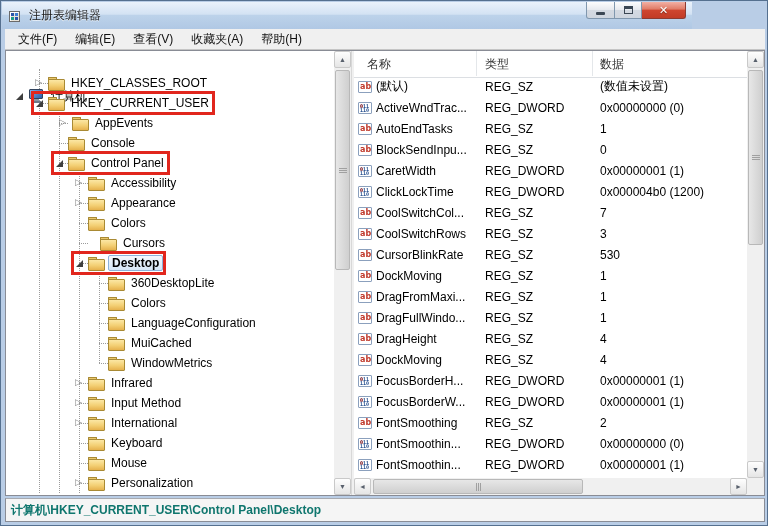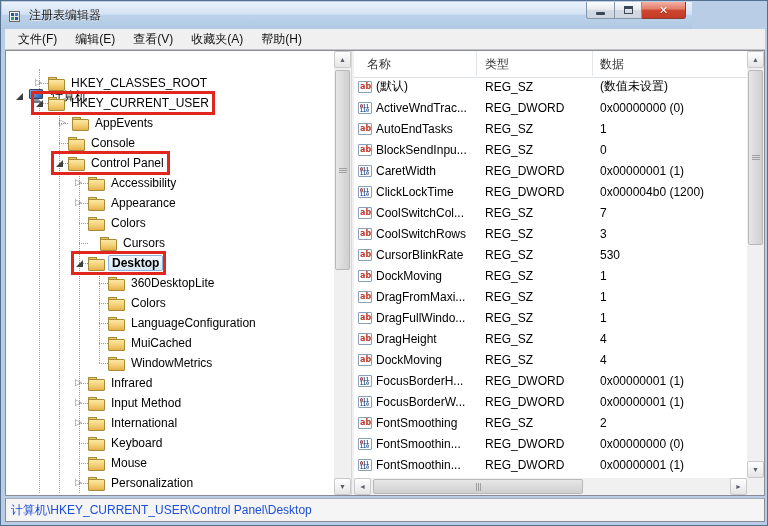--- a/index.html
+++ b/index.html
@@ -98,21 +98,21 @@
   .hscroll .arrow{position:absolute;top:0;width:17px;height:17px;background:linear-gradient(180deg,#fefefe,#e5e5e5);
     border:1px solid #c9c9c9;border-radius:2px;color:#58606c;font-size:7px;text-align:center;line-height:15px;}
   .hscroll .thumb{position:absolute;top:1px;height:15px;background:linear-gradient(180deg,#e7e7e7,#cfcfcf);
     border:1px solid #b8b8b8;border-radius:2px;}
   .hgrip{position:absolute;top:7px;width:1px;height:8px;background:#a0a0a0;box-shadow:2px 0 0 #a0a0a0,4px 0 0 #a0a0a0;margin-top:-4px;}
   .corner{position:absolute;right:0;bottom:0;width:17px;height:17px;background:#f0f0f0;}
 
   
   .statusbar{position:absolute;left:4px;top:497px;width:760px;height:24px;background:#f5f5f5;
     border:1px solid #898c95;border-top:1px solid #a7aab0;display:flex;align-items:center;padding-left:5px;}
-  .status-text{font-size:12px;color:#1d4ed8;}
+  .status-text{font-size:12px;color:#0f766e;font-weight:bold;}
 </style>
 </head>
 <body>
 
 <div class="window">
 
   <div class="titlebar">
     <div class="app-icon">
       <div class="cube"></div>
         <div class="px1"></div>

